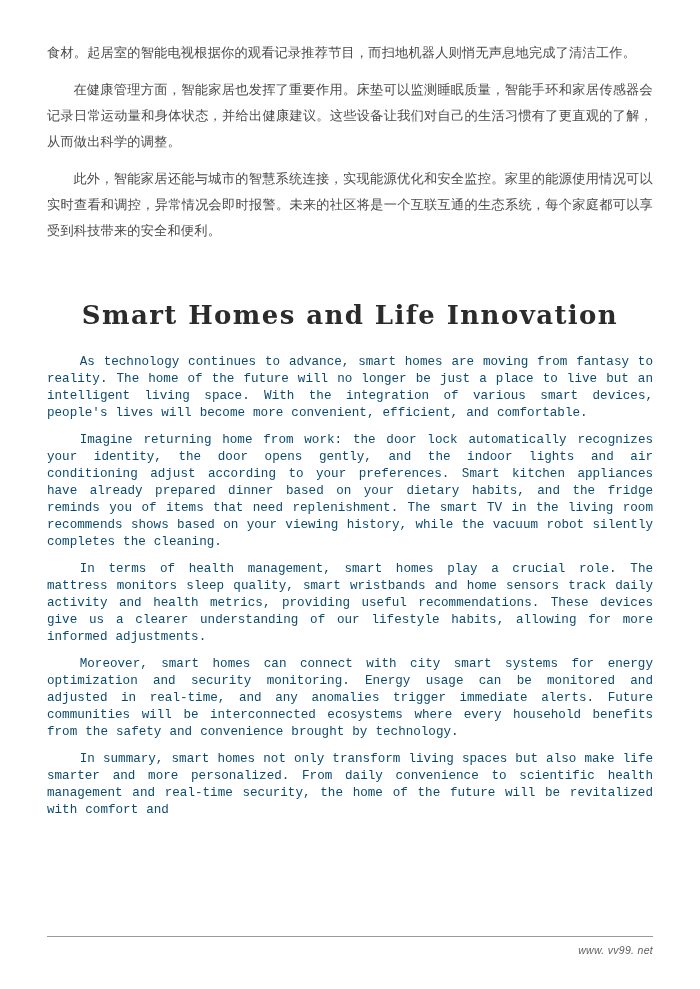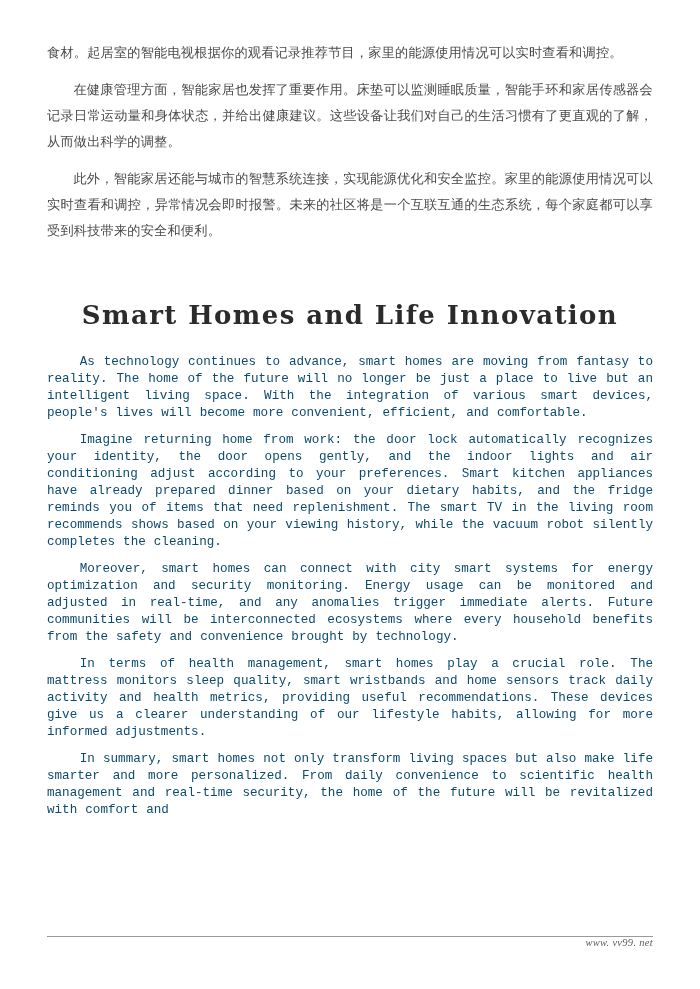--- a/index.html
+++ b/index.html
@@ -105,51 +105,52 @@
     top: 936px;
     width: 606px;
   }
   .footer-rule {
     width: 100%;
     height: 1px;
     background: #9a9a9a;
     margin: 0;
   }
   .footer-text {
-    font-family: Liberation Serif, serif;
+    font-family: Liberation Sans, sans-serif;
     font-size: 10.5px;
     font-style: italic;
     color: #5d5d5d;
     text-align: right;
+    margin-top: 7px;
     letter-spacing: 0.3px;
   }
 </style>
 </head>
 <body>
 
 <div class="page">
 
 
   <div class="content">
 
     <div>
-      <p class="cn-para cont">食材。起居室的智能电视根据你的观看记录推荐节目，家里的能源使用情况可以实时查看和调控。</p>
+      <p class="cn-para cont">食材。起居室的智能电视根据你的观看记录推荐节目，而扫地机器人则悄无声息地完成了清洁工作。</p>
       <p class="cn-para indent">在健康管理方面，智能家居也发挥了重要作用。床垫可以监测睡眠质量，智能手环和家居传感器会记录日常运动量和身体状态，并给出健康建议。这些设备让我们对自己的生活习惯有了更直观的了解，从而做出科学的调整。</p>
       <p class="cn-para indent">此外，智能家居还能与城市的智慧系统连接，实现能源优化和安全监控。家里的能源使用情况可以实时查看和调控，异常情况会即时报警。未来的社区将是一个互联互通的生态系统，每个家庭都可以享受到科技带来的安全和便利。</p>
     </div>
 
     <div class="title-block">
       <h1 class="en-title">Smart Homes and Life Innovation</h1>
     </div>
 
     <div>
       <p class="en-para">As technology continues to advance, smart homes are moving from fantasy to reality. The home of the future will no longer be just a place to live but an intelligent living space. With the integration of various smart devices, people's lives will become more convenient, efficient, and comfortable.</p>
       <p class="en-para">Imagine returning home from work: the door lock automatically recognizes your identity, the door opens gently, and the indoor lights and air conditioning adjust according to your preferences. Smart kitchen appliances have already prepared dinner based on your dietary habits, and the fridge reminds you of items that need replenishment. The smart TV in the living room recommends shows based on your viewing history, while the vacuum robot silently completes the cleaning.</p>
+      <p class="en-para">In terms of health management, smart homes play a crucial role. The mattress monitors sleep quality, smart wristbands and home sensors track daily activity and health metrics, providing useful recommendations. These devices give us a clearer understanding of our lifestyle habits, allowing for more informed adjustments.</p>
       <p class="en-para">Moreover, smart homes can connect with city smart systems for energy optimization and security monitoring. Energy usage can be monitored and adjusted in real-time, and any anomalies trigger immediate alerts. Future communities will be interconnected ecosystems where every household benefits from the safety and convenience brought by technology.</p>
-      <p class="en-para">In terms of health management, smart homes play a crucial role. The mattress monitors sleep quality, smart wristbands and home sensors track daily activity and health metrics, providing useful recommendations. These devices give us a clearer understanding of our lifestyle habits, allowing for more informed adjustments.</p>
       <p class="en-para">In summary, smart homes not only transform living spaces but also make life smarter and more personalized. From daily convenience to scientific health management and real-time security, the home of the future will be revitalized with comfort and</p>
     </div>
 
   </div>
 
   <div class="footer">
     <div class="footer-rule"></div>
     <div class="footer-text">www. vv99. net</div>
   </div>
 

